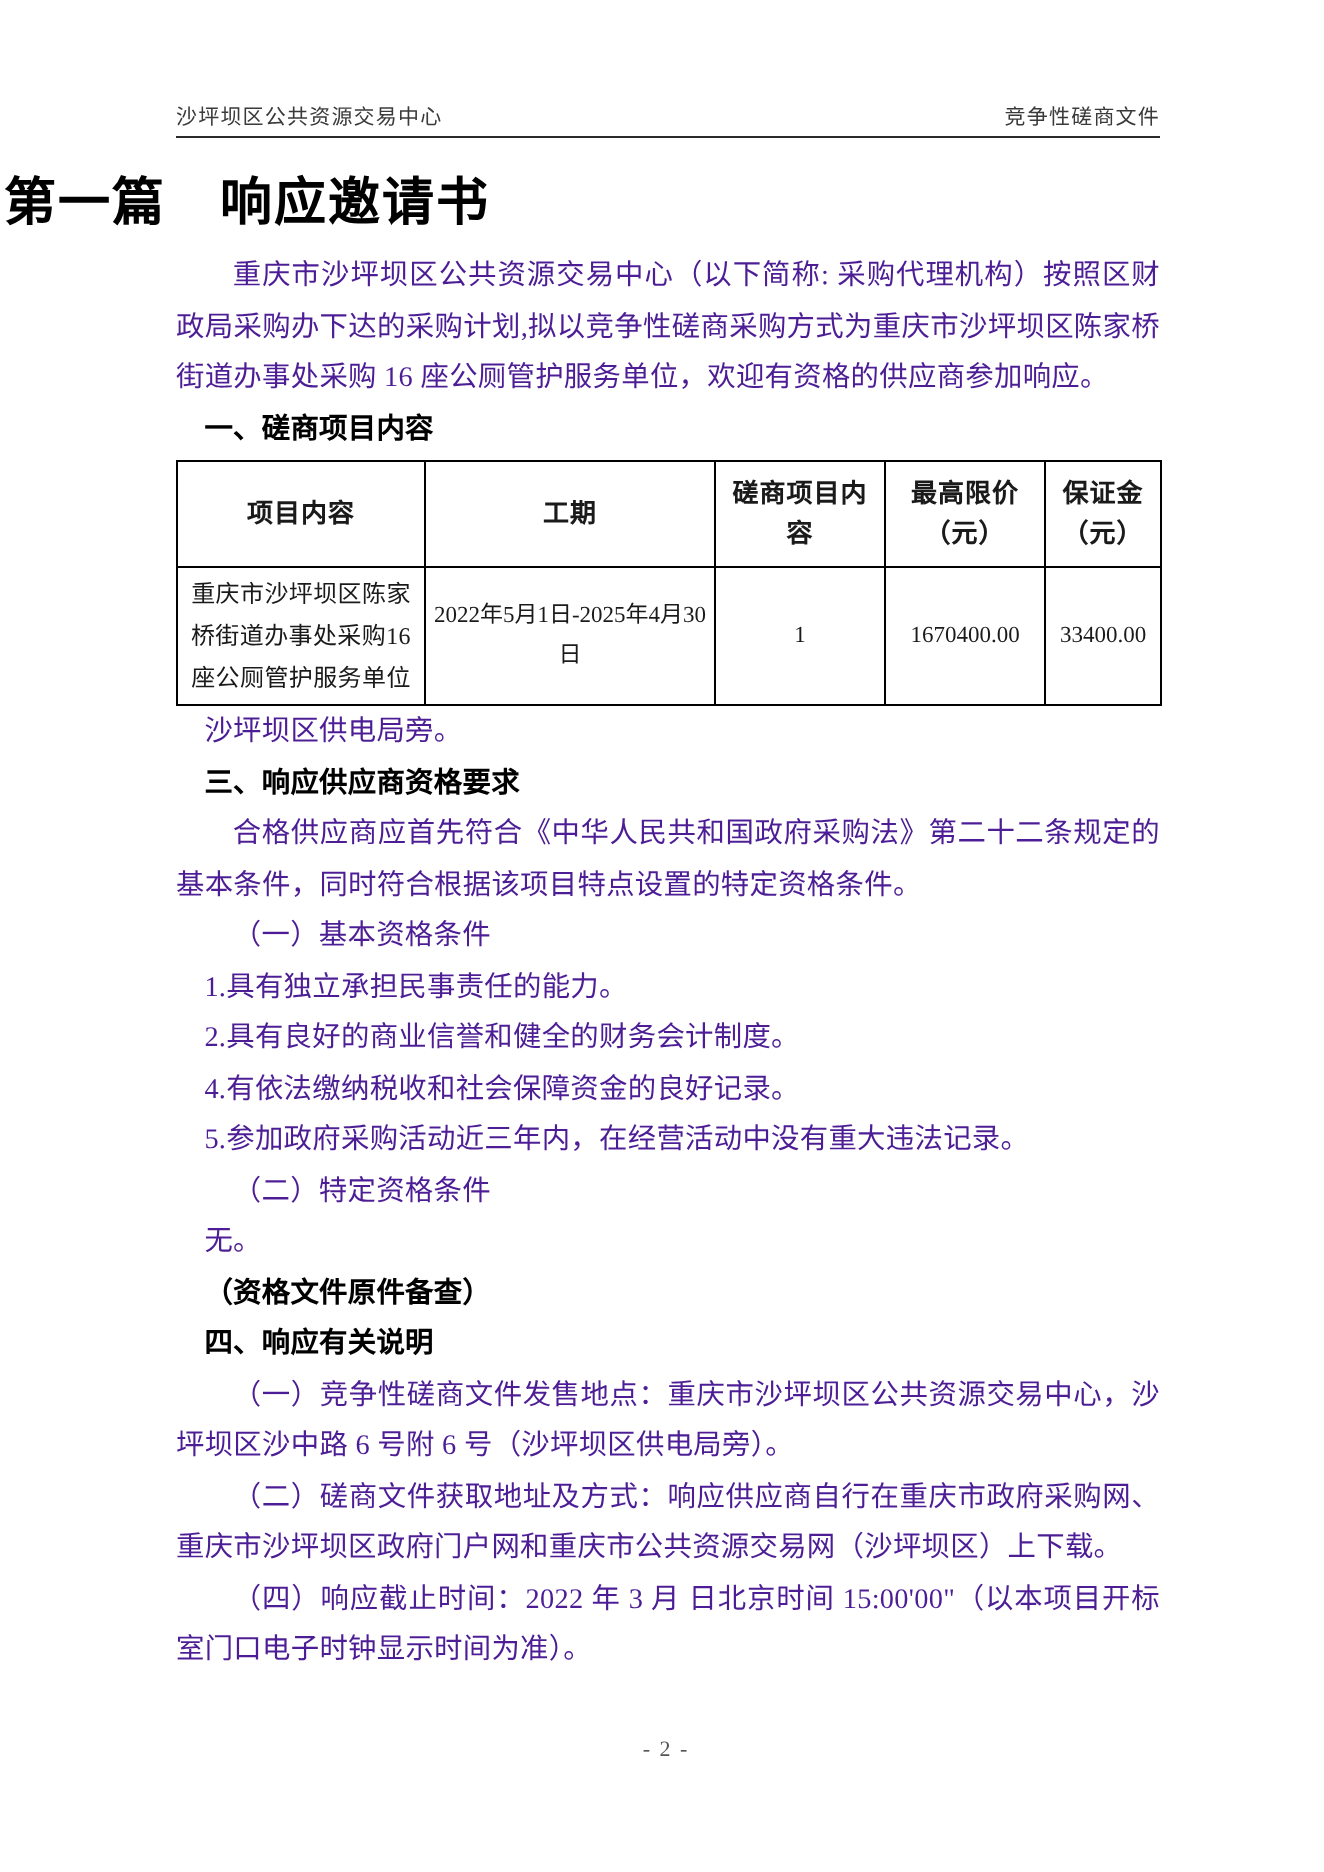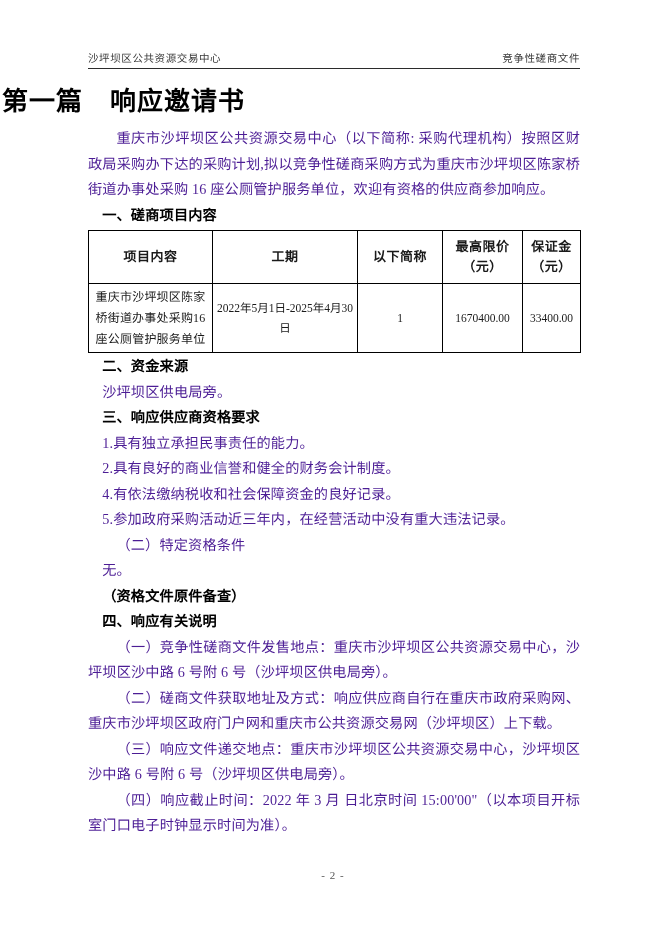--- a/index.html
+++ b/index.html
@@ -166,21 +166,21 @@
           <col class="col-a">
             <col class="col-b">
             <col class="col-c">
             <col class="col-d">
             <col class="col-e">
         </colgroup>
         <thead>
           <tr>
             <th>项目内容</th>
             <th>工期</th>
-            <th>以下简称</th>
+            <th>磋商项目内容</th>
             <th>
               <div>最高限价</div>
               <div>（元）</div>
             </th>
             <th>
               <div>保证金</div>
               <div>（元）</div>
             </th>
           </tr>
         </thead>
@@ -189,38 +189,38 @@
             <td class="cell-desc">重庆市沙坪坝区陈家桥街道办事处采购16座公厕管护服务单位</td>
             <td class="cell-period">2022年5月1日-2025年4月30日</td>
             <td>1</td>
             <td>1670400.00</td>
             <td>33400.00</td>
           </tr>
         </tbody>
       </table>
     </div>
 
-    <p class="para heading">二、资金来源</p>
     <p class="para indent1">沙坪坝区供电局旁。</p>
 
     <p class="para heading">三、响应供应商资格要求</p>
-
+    <p class="para indent2">合格供应商应首先符合《中华人民共和国政府采购法》第二十二条规定的基本条件，同时符合根据该项目特点设置的特定资格条件。</p>
+
+    <p class="para indent2">（一）基本资格条件</p>
     <p class="para indent1">1.具有独立承担民事责任的能力。</p>
     <p class="para indent1">2.具有良好的商业信誉和健全的财务会计制度。</p>
     <p class="para indent1">4.有依法缴纳税收和社会保障资金的良好记录。</p>
     <p class="para indent1">5.参加政府采购活动近三年内，在经营活动中没有重大违法记录。</p>
 
     <p class="para indent2">（二）特定资格条件</p>
     <p class="para indent1">无。</p>
 
     <p class="para heading-sub">（资格文件原件备查）</p>
 
     <p class="para heading">四、响应有关说明</p>
     <p class="para indent2">（一）竞争性磋商文件发售地点：重庆市沙坪坝区公共资源交易中心，沙坪坝区沙中路 6 号附 6 号（沙坪坝区供电局旁）。</p>
     <p class="para indent2">（二）磋商文件获取地址及方式：响应供应商自行在重庆市政府采购网、重庆市沙坪坝区政府门户网和重庆市公共资源交易网（沙坪坝区）上下载。</p>
-    <p class="para indent2">（三）响应文件递交地点：重庆市沙坪坝区公共资源交易中心，沙坪坝区沙中路 6 号附 6 号（沙坪坝区供电局旁）。</p>
     <p class="para indent2">（四）响应截止时间：2022 年 3 月  日北京时间 15:00'00"（以本项目开标室门口电子时钟显示时间为准）。</p>
 
   </div>
 
   <div class="page-number">- 2 -</div>
 
 </div>
 
 </body></html>

